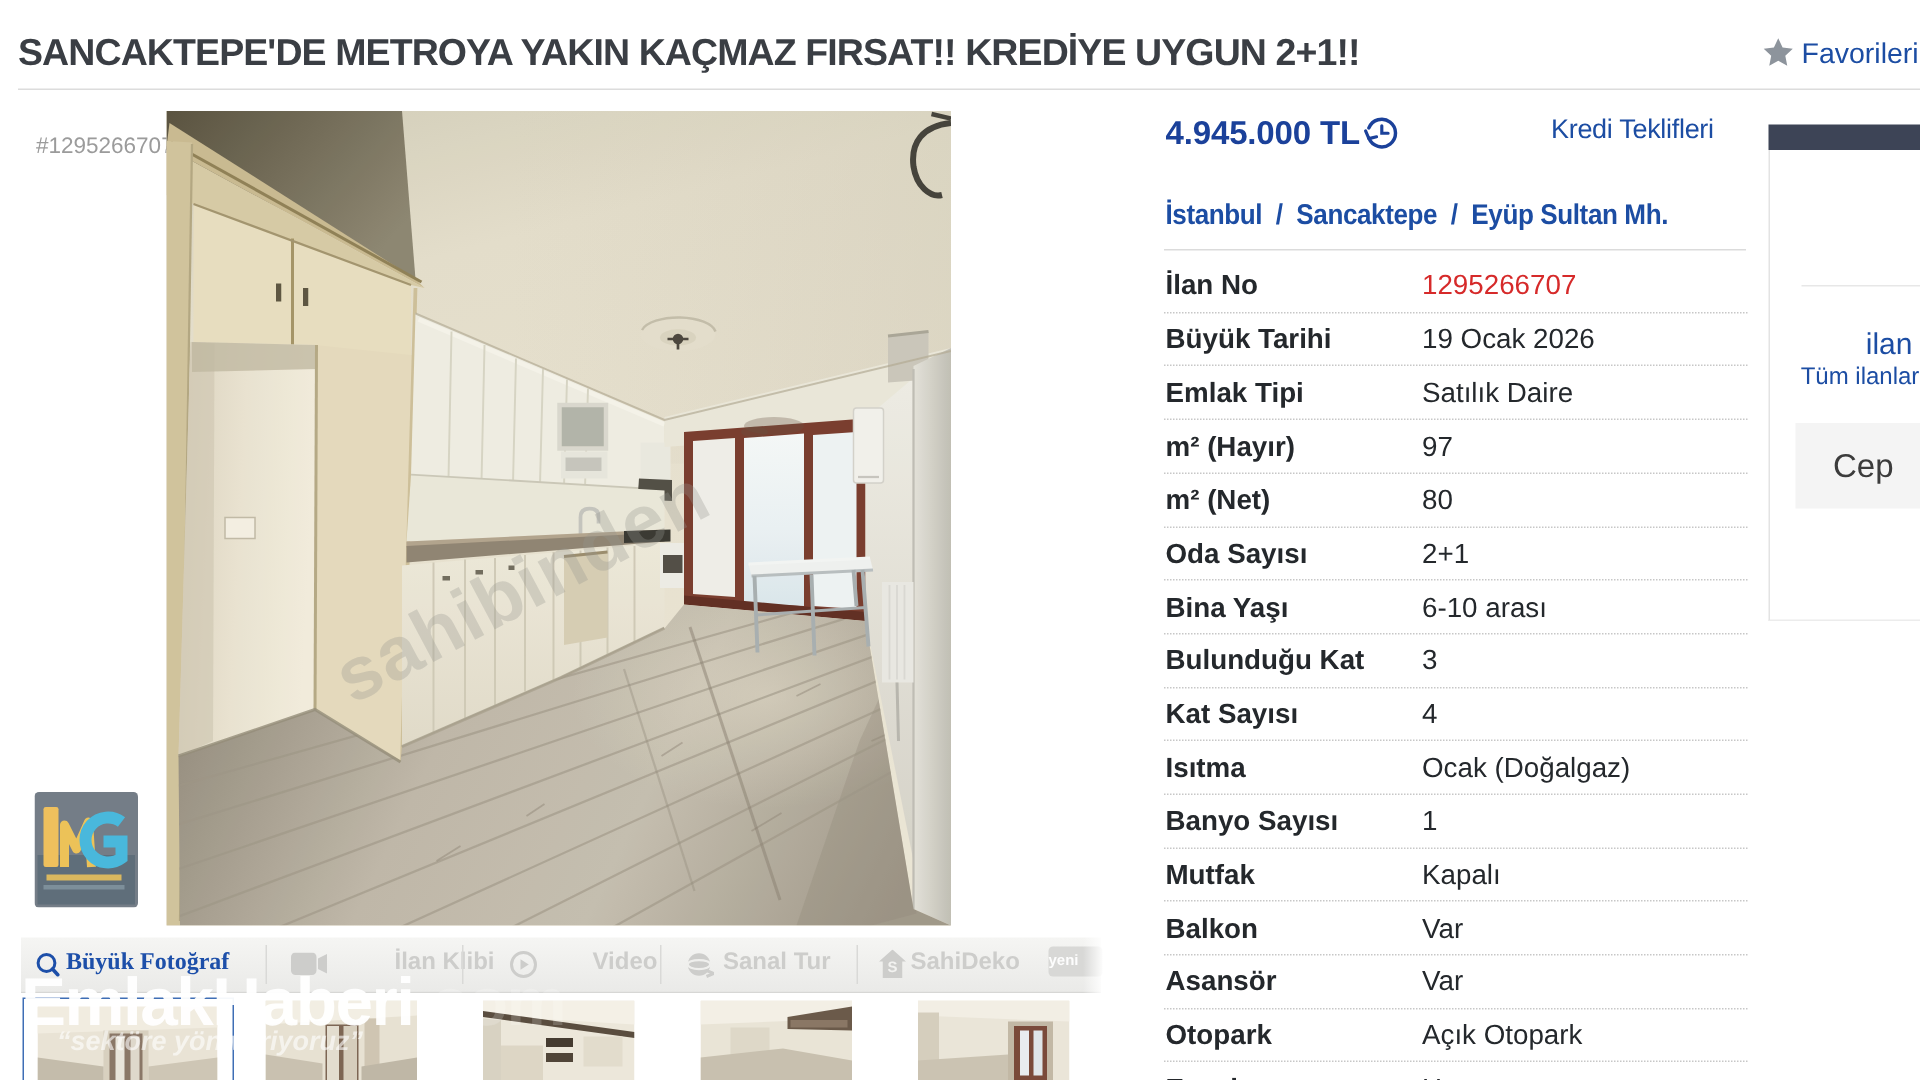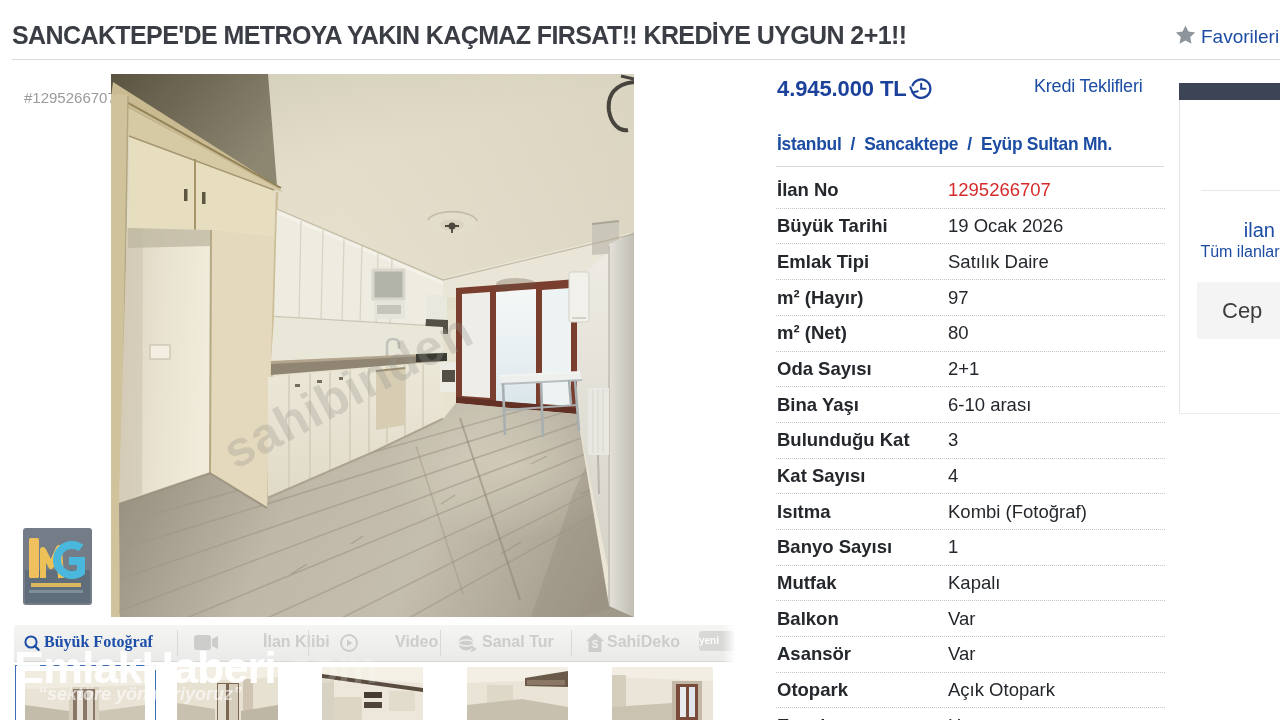--- a/index.html
+++ b/index.html
@@ -379,21 +379,21 @@
     <div class="row">
         <b>Bulunduğu Kat</b>
         <span>3</span>
       </div>
     <div class="row">
         <b>Kat Sayısı</b>
         <span>4</span>
       </div>
     <div class="row">
         <b>Isıtma</b>
-        <span>Kombi (Fotoğraf)</span>
+        <span>Ocak (Doğalgaz)</span>
       </div>
     <div class="row">
         <b>Banyo Sayısı</b>
         <span>1</span>
       </div>
     <div class="row">
         <b>Mutfak</b>
         <span>Kapalı</span>
       </div>
     <div class="row">

